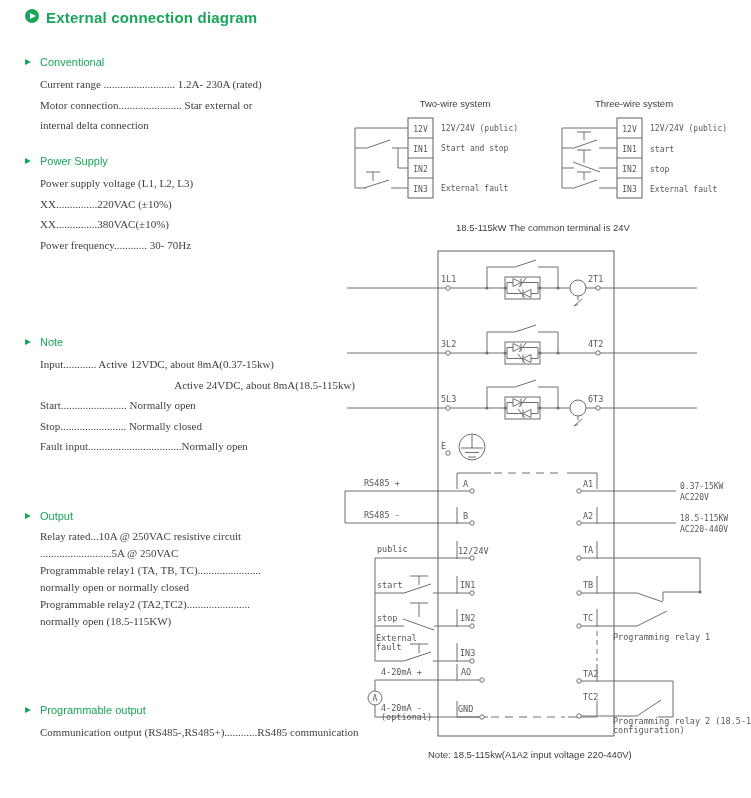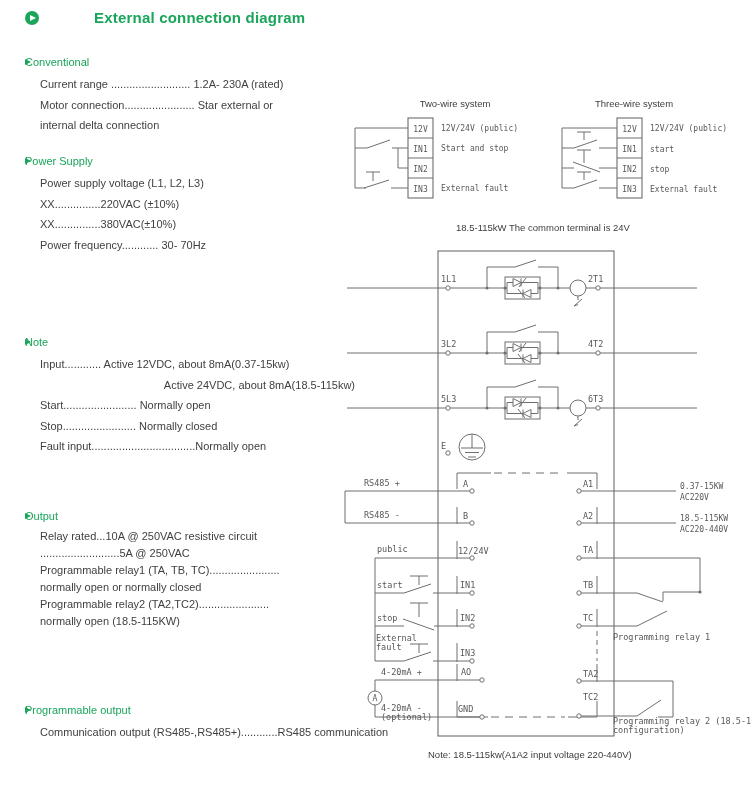--- a/index.html
+++ b/index.html
@@ -1,32 +1,32 @@
 <!DOCTYPE html>
 <html><head>
 <meta charset="utf-8">
 <style>
   html,body{margin:0;padding:0;}
   body{
     width:751px;height:798px;position:relative;background:#ffffff;
     font-family:"Liberation Sans",sans-serif;color:#3f3f3f;overflow:hidden;
   }
   
-  .title-row{position:absolute;left:25px;top:9px;display:flex;align-items:center;gap:48px;}
+  .title-row{position:absolute;left:25px;top:9px;display:flex;align-items:flex-start;}
   .bullet{width:14px;height:14px;border-radius:50%;background:#1aa55a;display:inline-flex;
           align-items:center;justify-content:center;margin-right:7px;flex:0 0 auto;}
   .bullet::after{content:"";width:0;height:0;border-left:6px solid #fff;
           border-top:3.5px solid transparent;border-bottom:3.5px solid transparent;margin-left:2px;}
   h1{margin:0;font-size:15px;font-weight:bold;color:#1aa55a;letter-spacing:.2px;}
   
   .section{position:absolute;left:25px;width:330px;z-index:2;}
-  .sec-head{position:relative;font-size:11px;color:#1aa55a;margin-bottom:6px;}
+  .sec-head{position:relative;padding-left:15px;font-size:11px;color:#1aa55a;margin-bottom:6px;}
   .sec-head .arrow{position:absolute;left:0;top:3px;width:0;height:0;
           border-left:6px solid #1aa55a;border-top:3.5px solid transparent;border-bottom:3.5px solid transparent;}
-  .sec-line{padding-left:15px;font-size:11px;line-height:20.5px;color:#3f3f3f;white-space:nowrap;}
+  .sec-line{padding-left:15px;font-size:11px;line-height:20.5px;color:#3f3f3f;white-space:nowrap;font-family:Liberation Serif, serif;}
   .section.tight .sec-line{line-height:17px;}
   .sec-line.indent{padding-left:75px;text-align:right;}
   
   #diagram{position:absolute;left:0;top:85px;z-index:1;}
   #diagram line,#diagram path,#diagram rect,#diagram circle,#diagram polygon{
       stroke:#6f6f6f;fill:none;stroke-width:1;}
   #diagram .dot{fill:#6f6f6f;stroke:none;}
   #diagram .node{fill:#fff;stroke:#6f6f6f;}
   #diagram .box{stroke:#5f5f5f;}
   #diagram text{stroke:none;}

